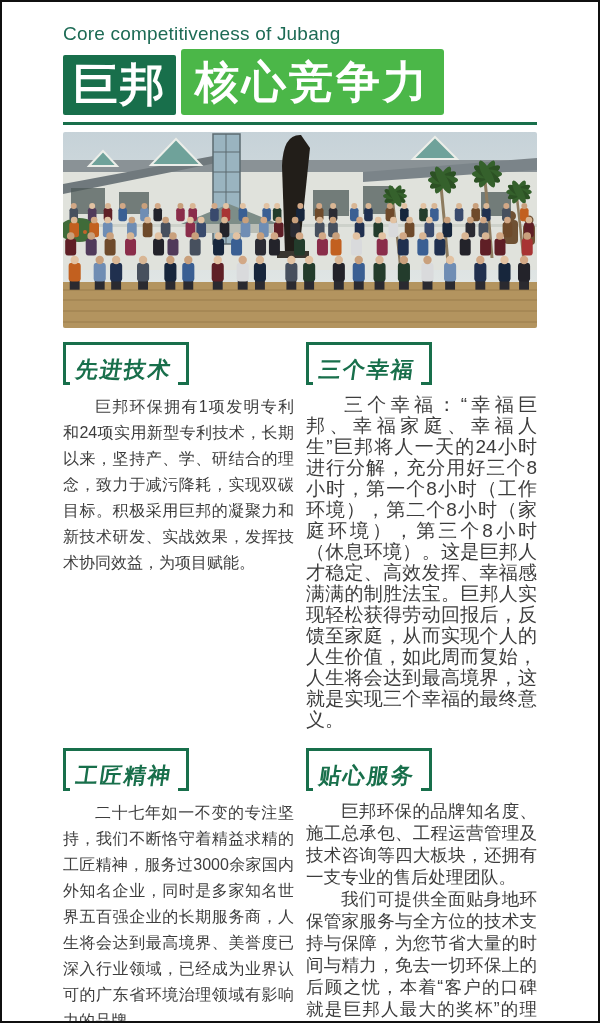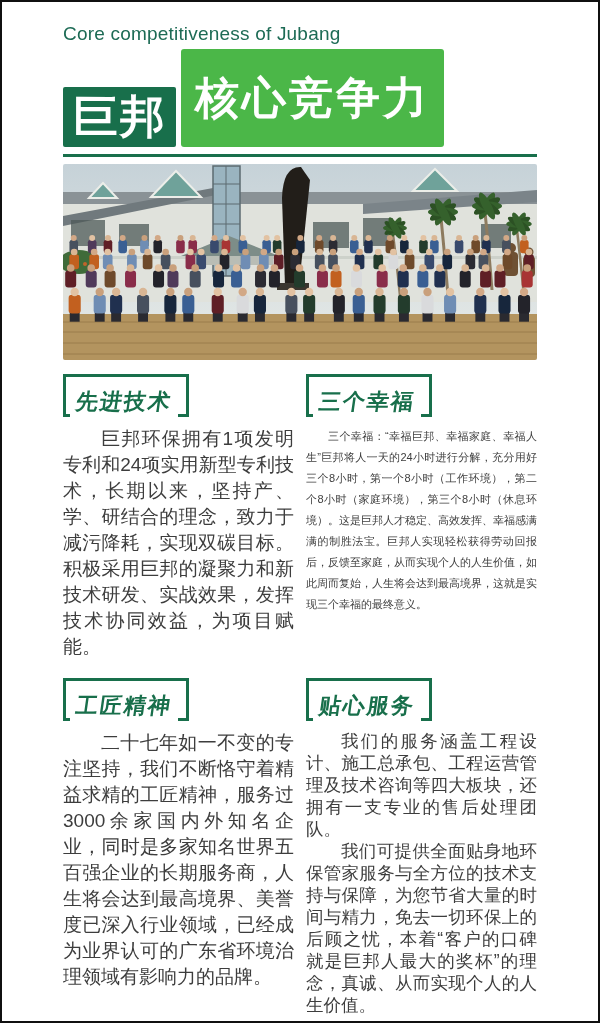--- a/index.html
+++ b/index.html
@@ -22,21 +22,21 @@
   }
   .title-row{display:flex;align-items:flex-end;gap:5px;margin-top:4px;}
   .title-badge{
     background:var(--dark-green);color:#fff;font-weight:bold;
     font-size:45px;width:113px;height:60px;border-radius:2px;
     display:flex;align-items:center;justify-content:center;letter-spacing:2px;
   }
   .title-main{
     background:var(--bright-green);color:#fff;font-weight:bold;
     font-size:44px;height:66px;border-radius:3px;
-    display:flex;align-items:center;padding:16px 14px;letter-spacing:3px;
+    display:flex;align-items:center;padding:0 14px;letter-spacing:3px;
   }
   .divider{height:3px;background:var(--dark-green);margin-top:7px;}
   .photo{margin-top:7px;height:196px;border-radius:2px;overflow:hidden;}
   .photo svg{display:block;}
   .sections{display:grid;grid-template-columns:1fr 1fr;column-gap:12px;}
   .sec-h{position:relative;height:46px;margin-top:14px;}
   .sec-h.row2{margin-top:18px;}
   .frame{
     position:absolute;left:0;top:0;width:120px;height:37px;
     border:3px solid var(--dark-green);
@@ -44,22 +44,22 @@
   .sec-label{
     position:absolute;left:7px;top:12px;background:#fff;
     padding:1px 6px 2px;white-space:nowrap;
   }
   .sec-label .t{
     display:inline-block;transform:skewX(-8deg);
     color:var(--dark-green);font-weight:bold;font-size:22px;letter-spacing:2px;
   }
   .sec-body{margin-top:6px;color:var(--body-text);text-align:justify;}
   .sec-body p{margin:0;text-indent:2em;}
-  .fs-left{font-size:19px;line-height:26px;}
-  .fs-right-a{font-size:11px;line-height:21px;}
+  .fs-left{font-size:16px;line-height:26px;}
+  .fs-right-a{font-size:19px;line-height:21px;}
   .fs-right-b{font-size:17.5px;line-height:22px;}
 </style>
 </head>
 <body>
 
 <div class="page">
   <div class="content">
 
     <div class="eyebrow">Core competitiveness of Jubang</div>
 
@@ -404,19 +404,19 @@
       </div>
       <div class="sec-h row2">
         <span class="frame"></span>
         <span class="sec-label"><span class="t">贴心服务</span></span>
       </div>
 
       <div class="sec-body fs-left">
         <p>二十七年如一不变的专注坚持，我们不断恪守着精益求精的工匠精神，服务过3000余家国内外知名企业，同时是多家知名世界五百强企业的长期服务商，人生将会达到最高境界、美誉度已深入行业领域，已经成为业界认可的广东省环境治理领域有影响力的品牌。</p>
       </div>
       <div class="sec-body fs-right-b">
-        <p>我们的服务涵盖工程设计、施工总承包、工程运营管理及技术咨询等四大板块，还拥有一支专业的售后处理团队。</p>
+        <p>巨邦环保的品牌知名度、施工总承包、工程运营管理及技术咨询等四大板块，还拥有一支专业的售后处理团队。</p>
         <p>我们可提供全面贴身地环保管家服务与全方位的技术支持与保障，为您节省大量的时间与精力，免去一切环保上的后顾之忧，本着“客户的口碑就是巨邦人最大的奖杯”的理念，真诚、从而实现个人的人生价值。</p>
       </div>
 
     </div>
   </div>
 </div>
 
 </body></html>

